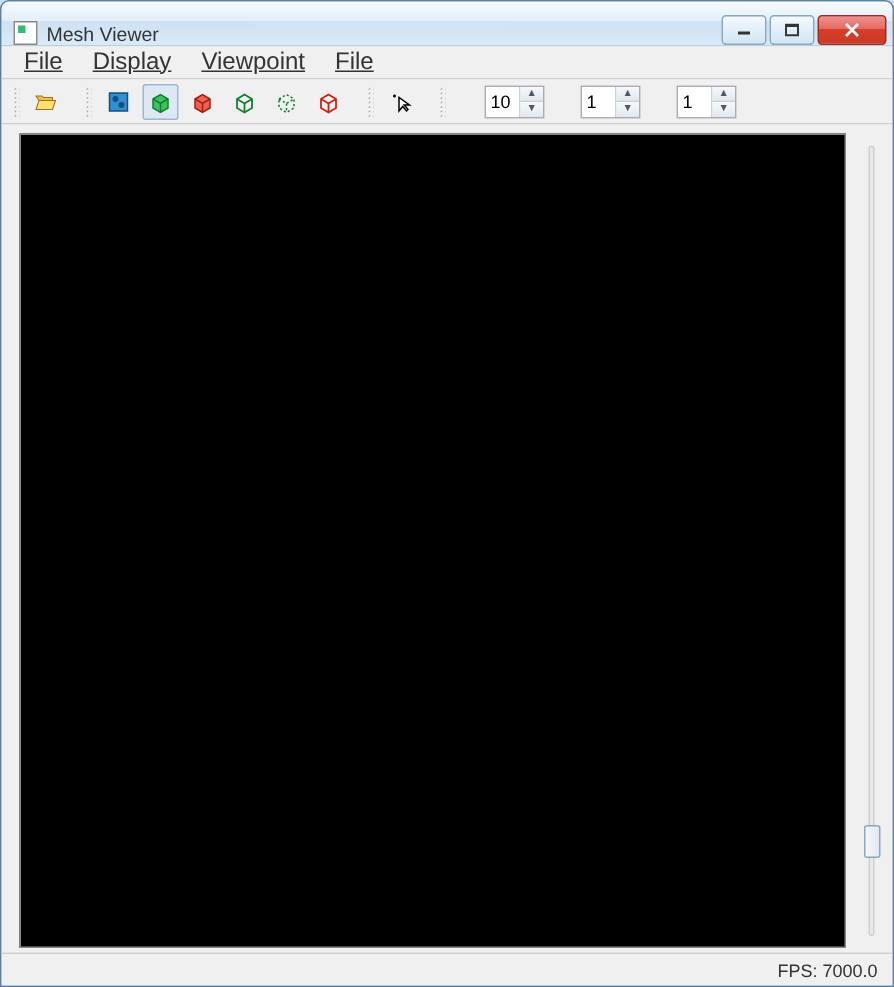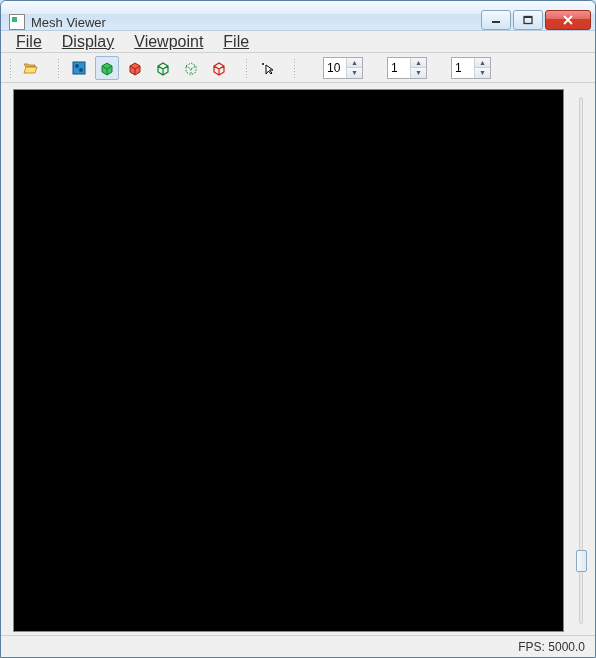--- a/index.html
+++ b/index.html
@@ -308,16 +308,16 @@
 
   <div class="content">
     <div class="viewport"></div>
     <div class="vslider">
       <div class="vslider-track"></div>
       <div class="vslider-thumb"></div>
     </div>
   </div>
 
   <div class="statusbar">
-    <span>FPS: 5000.0</span>
+    <span>FPS: 7000.0</span>
   </div>
 
 </div>
 
 </body></html>

